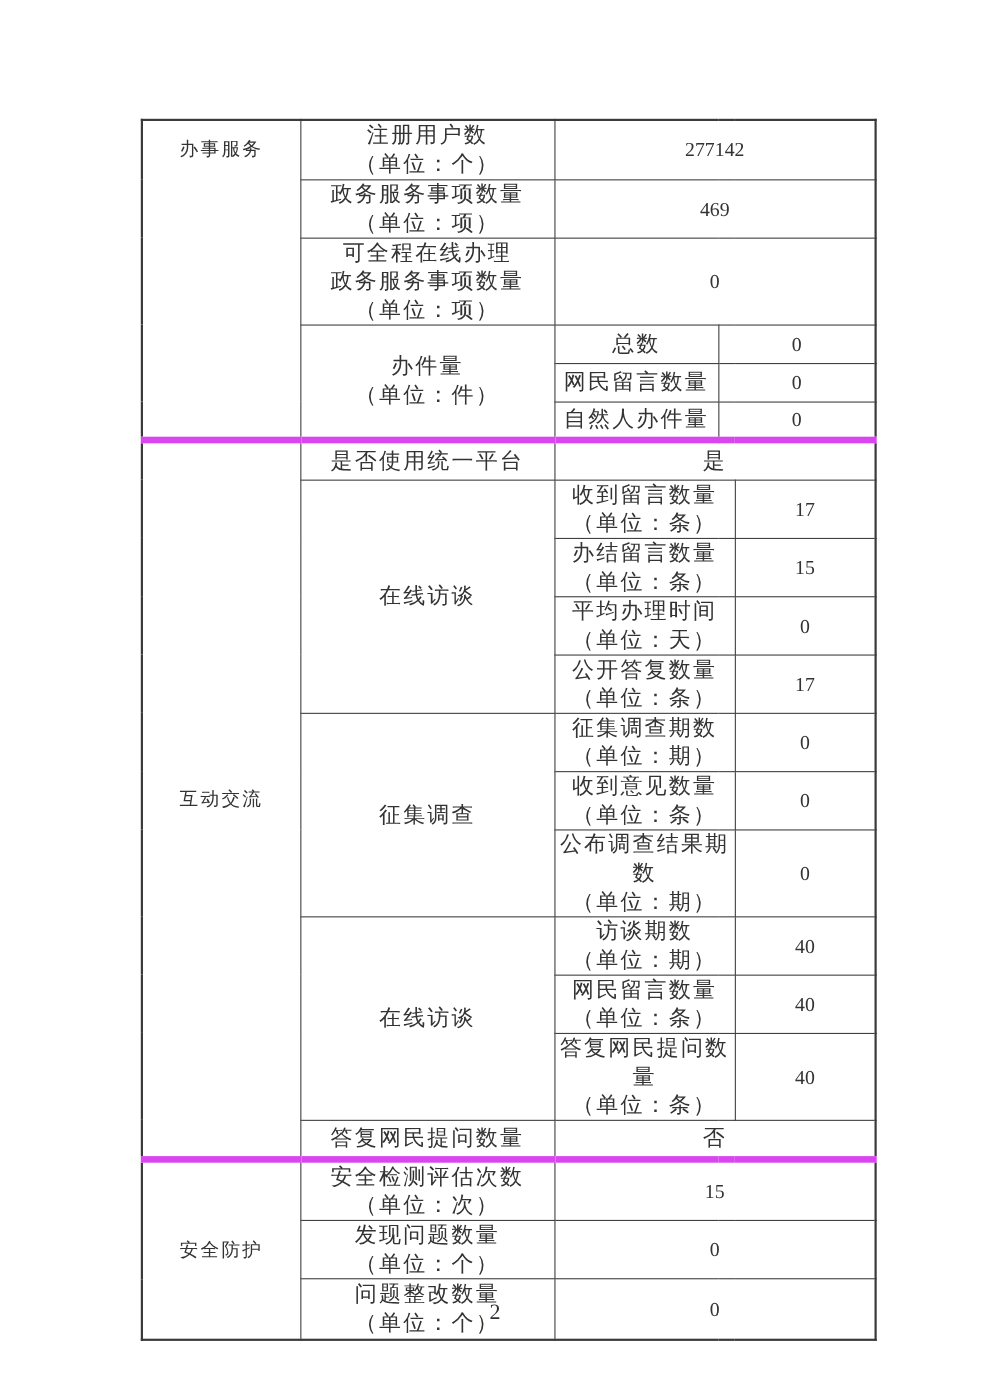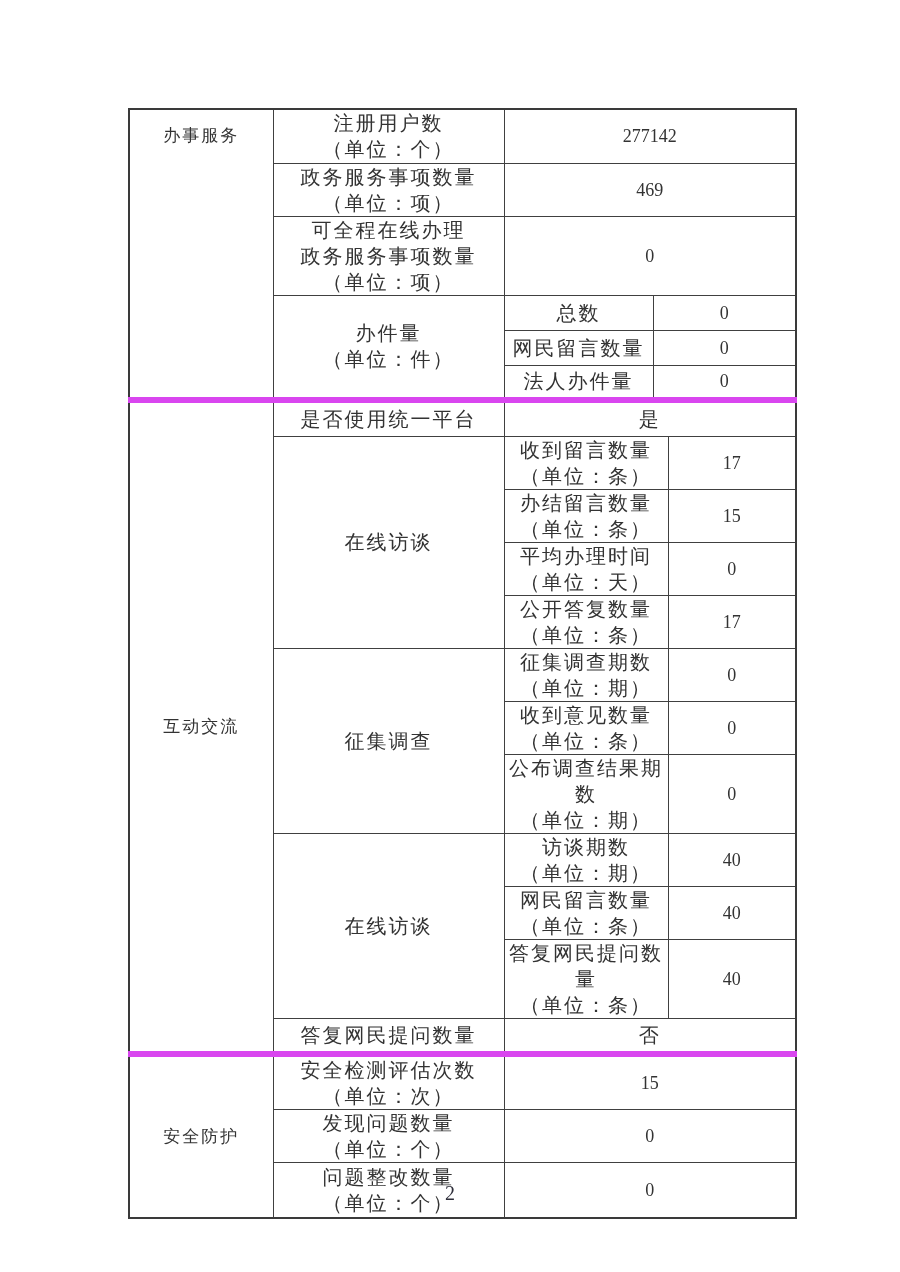--- a/index.html
+++ b/index.html
@@ -89,21 +89,21 @@
         <td rowspan="3">办件量
 （单位：件）</td>
         <td>总数</td>
         <td class="num" colspan="2">0</td>
       </tr>
       <tr class="h35">
         <td>网民留言数量</td>
         <td class="num" colspan="2">0</td>
       </tr>
       <tr class="h35">
-        <td>法人办件量</td>
+        <td>自然人办件量</td>
         <td class="num" colspan="2">0</td>
       </tr>
 
       <tr class="h36 sec">
         <td class="group" rowspan="12">互动交流</td>
         <td>是否使用统一平台</td>
         <td colspan="3">是</td>
       </tr>
       <tr class="h52">
         <td rowspan="4">在线访谈</td>

